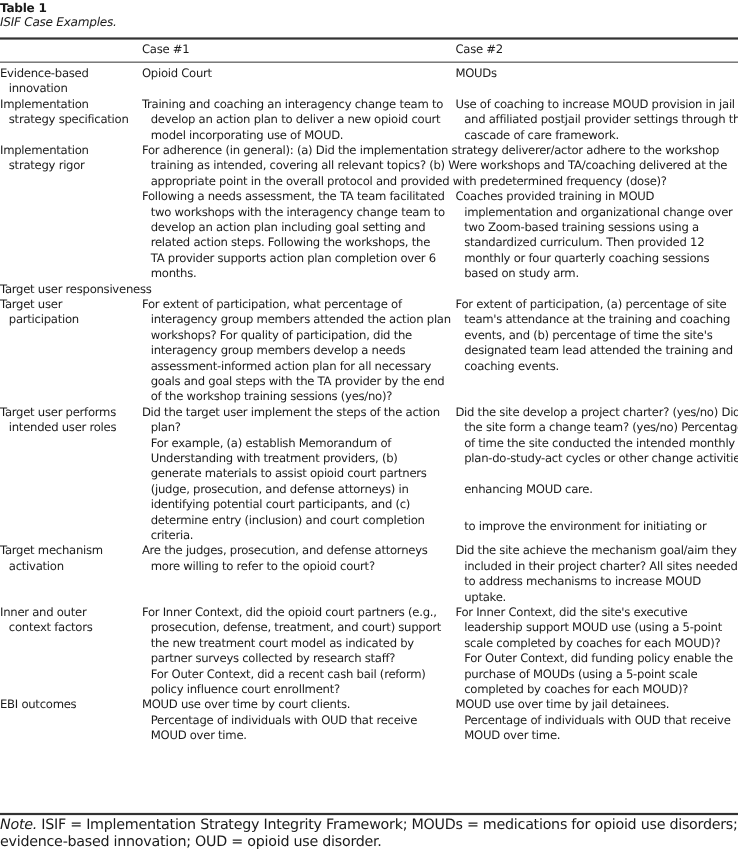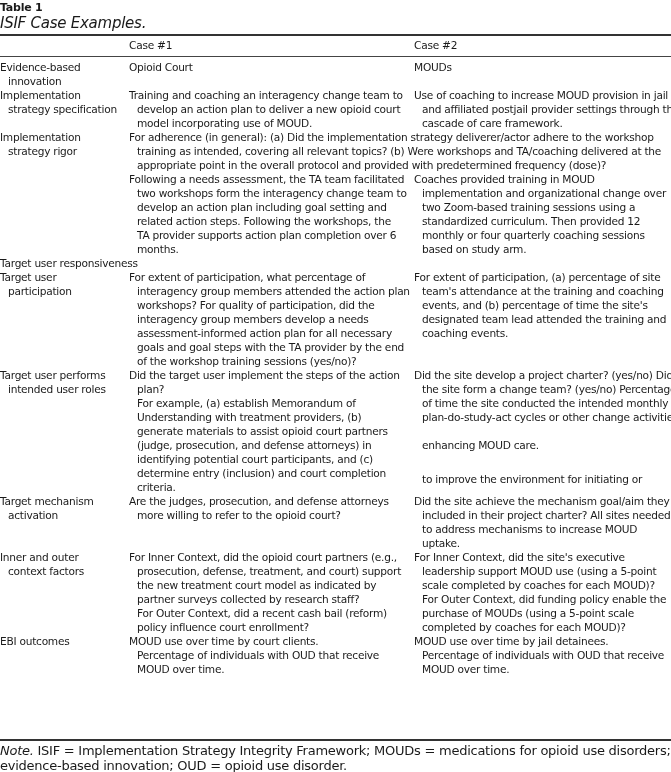--- a/index.html
+++ b/index.html
@@ -10,21 +10,21 @@
     font-size: 10.6px;
     letter-spacing: -0.25px;
   }
   .wrap { position: relative; width: 671px; }
   .title {
     position: absolute; left: 0; top: 1px;
     font-weight: bold; font-size: 11px;
   }
   .caption {
     position: absolute; left: 0; top: 14px;
-    font-style: italic; font-size: 15px;
+    font-style: italic; font-size: 11px;
   }
   .rule-top { position: absolute; left: 0; width: 671px; top: 34px; height: 1.5px; background: #333; }
   .rule-head { position: absolute; left: 0; width: 671px; top: 56px; height: 1px; background: #444; }
   .rule-bottom { position: absolute; left: 0; width: 671px; top: 739px; height: 1.5px; background: #333; }
 
   .line { position: absolute; white-space: nowrap; line-height: 14px; }
   .c0 { left: 0; }
   .c0i { left: 8px; }
   .c1 { left: 129px; }
   .c1i { left: 137px; }
@@ -61,21 +61,21 @@
       <div class="line c1i" style="top: 116px;">model incorporating use of MOUD.</div>
       <div class="line c2" style="top: 88px;">Use of coaching to increase MOUD provision in jail</div>
       <div class="line c2i" style="top: 102px;">and affiliated postjail provider settings through the</div>
       <div class="line c2i" style="top: 116px;">cascade of care framework.</div>
       <div class="line c0" style="top: 130px;">Implementation</div>
       <div class="line c0i" style="top: 144px;">strategy rigor</div>
       <div class="line c1" style="top: 130px;">For adherence (in general): (a) Did the implementation strategy deliverer/actor adhere to the workshop</div>
       <div class="line c1i" style="top: 144px;">training as intended, covering all relevant topics? (b) Were workshops and TA/coaching delivered at the</div>
       <div class="line c1i" style="top: 158px;">appropriate point in the overall protocol and provided with predetermined frequency (dose)?</div>
       <div class="line c1" style="top: 172px;">Following a needs assessment, the TA team facilitated</div>
-      <div class="line c1i" style="top: 186px;">two workshops form the interagency change team to</div>
+      <div class="line c1i" style="top: 186px;">two workshops with the interagency change team to</div>
       <div class="line c1i" style="top: 200px;">develop an action plan including goal setting and</div>
       <div class="line c1i" style="top: 214px;">related action steps. Following the workshops, the</div>
       <div class="line c1i" style="top: 228px;">TA provider supports action plan completion over 6</div>
       <div class="line c1i" style="top: 242px;">months.</div>
       <div class="line c2" style="top: 172px;">Coaches provided training in MOUD</div>
       <div class="line c2i" style="top: 186px;">implementation and organizational change over</div>
       <div class="line c2i" style="top: 200px;">two Zoom-based training sessions using a</div>
       <div class="line c2i" style="top: 214px;">standardized curriculum. Then provided 12</div>
       <div class="line c2i" style="top: 228px;">monthly or four quarterly coaching sessions</div>
       <div class="line c2i" style="top: 242px;">based on study arm.</div>

